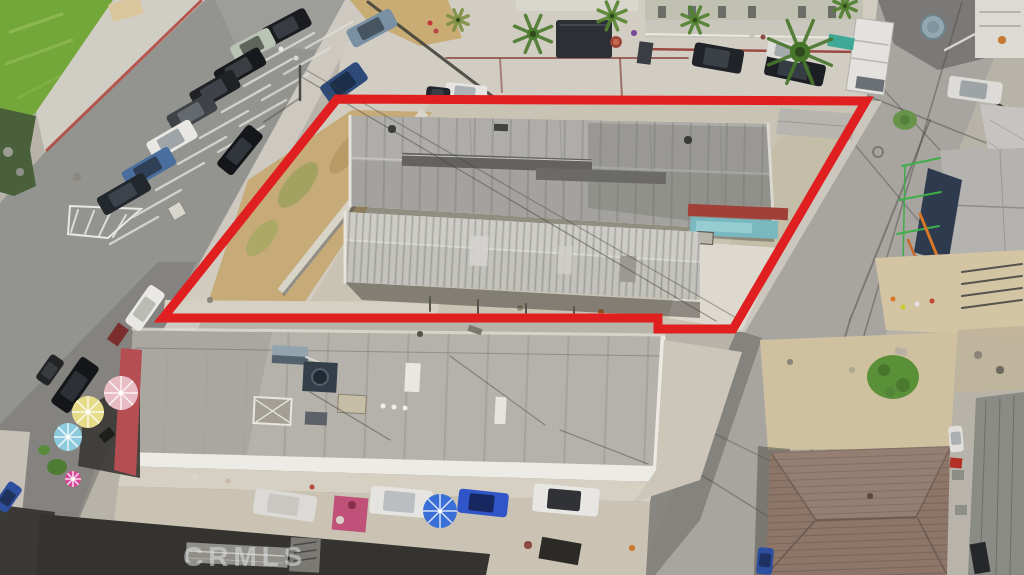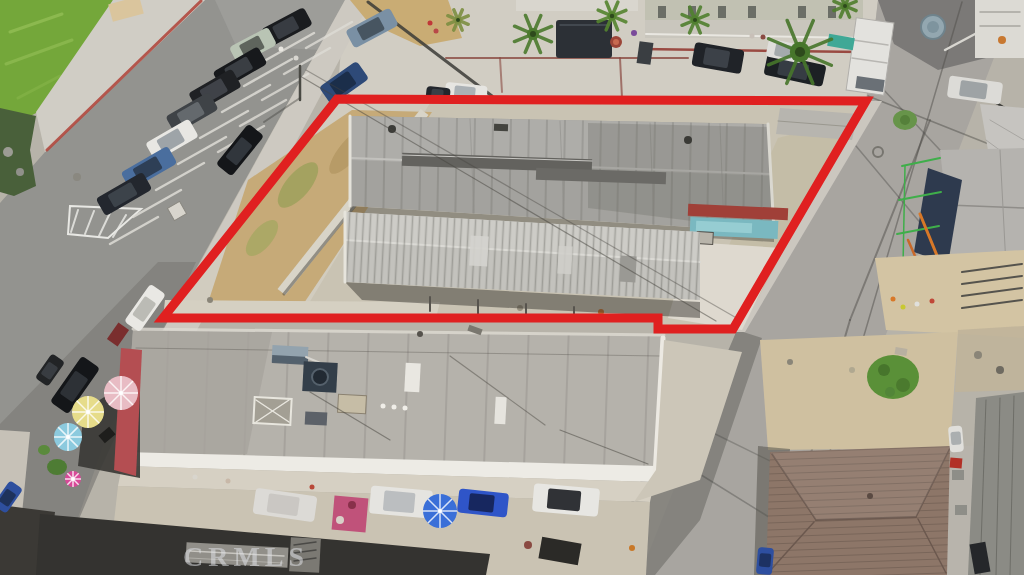--- a/index.html
+++ b/index.html
@@ -1,18 +1,18 @@
 <!DOCTYPE html>
 <html><head>
 <meta charset="utf-8">
 <style>
   html,body{margin:0;padding:0;background:#222;}
   .stage{position:relative;width:1024px;height:575px;overflow:hidden;background:#b7b3a9;font-family:"DejaVu Sans",sans-serif;}
   .stage svg{position:absolute;left:0;top:0;width:100%;height:100%;display:block;}
-  .watermark{position:absolute;left:183px;top:541px;font-family:Liberation Serif, serif;
+  .watermark{position:absolute;left:183px;top:541px;font-family:Liberation Sans, sans-serif;
     font-weight:bold;font-size:28px;letter-spacing:5px;color:rgba(222,224,228,0.55);
     pointer-events:none;user-select:none;}
 </style>
 </head>
 <body>
 
 <div class="stage">
   <svg id="scene" viewBox="0 0 1024 575" xmlns="http://www.w3.org/2000/svg">
     <defs>
       <pattern id="ribs" width="7" height="14" patternUnits="userSpaceOnUse" patternTransform="rotate(3)">

